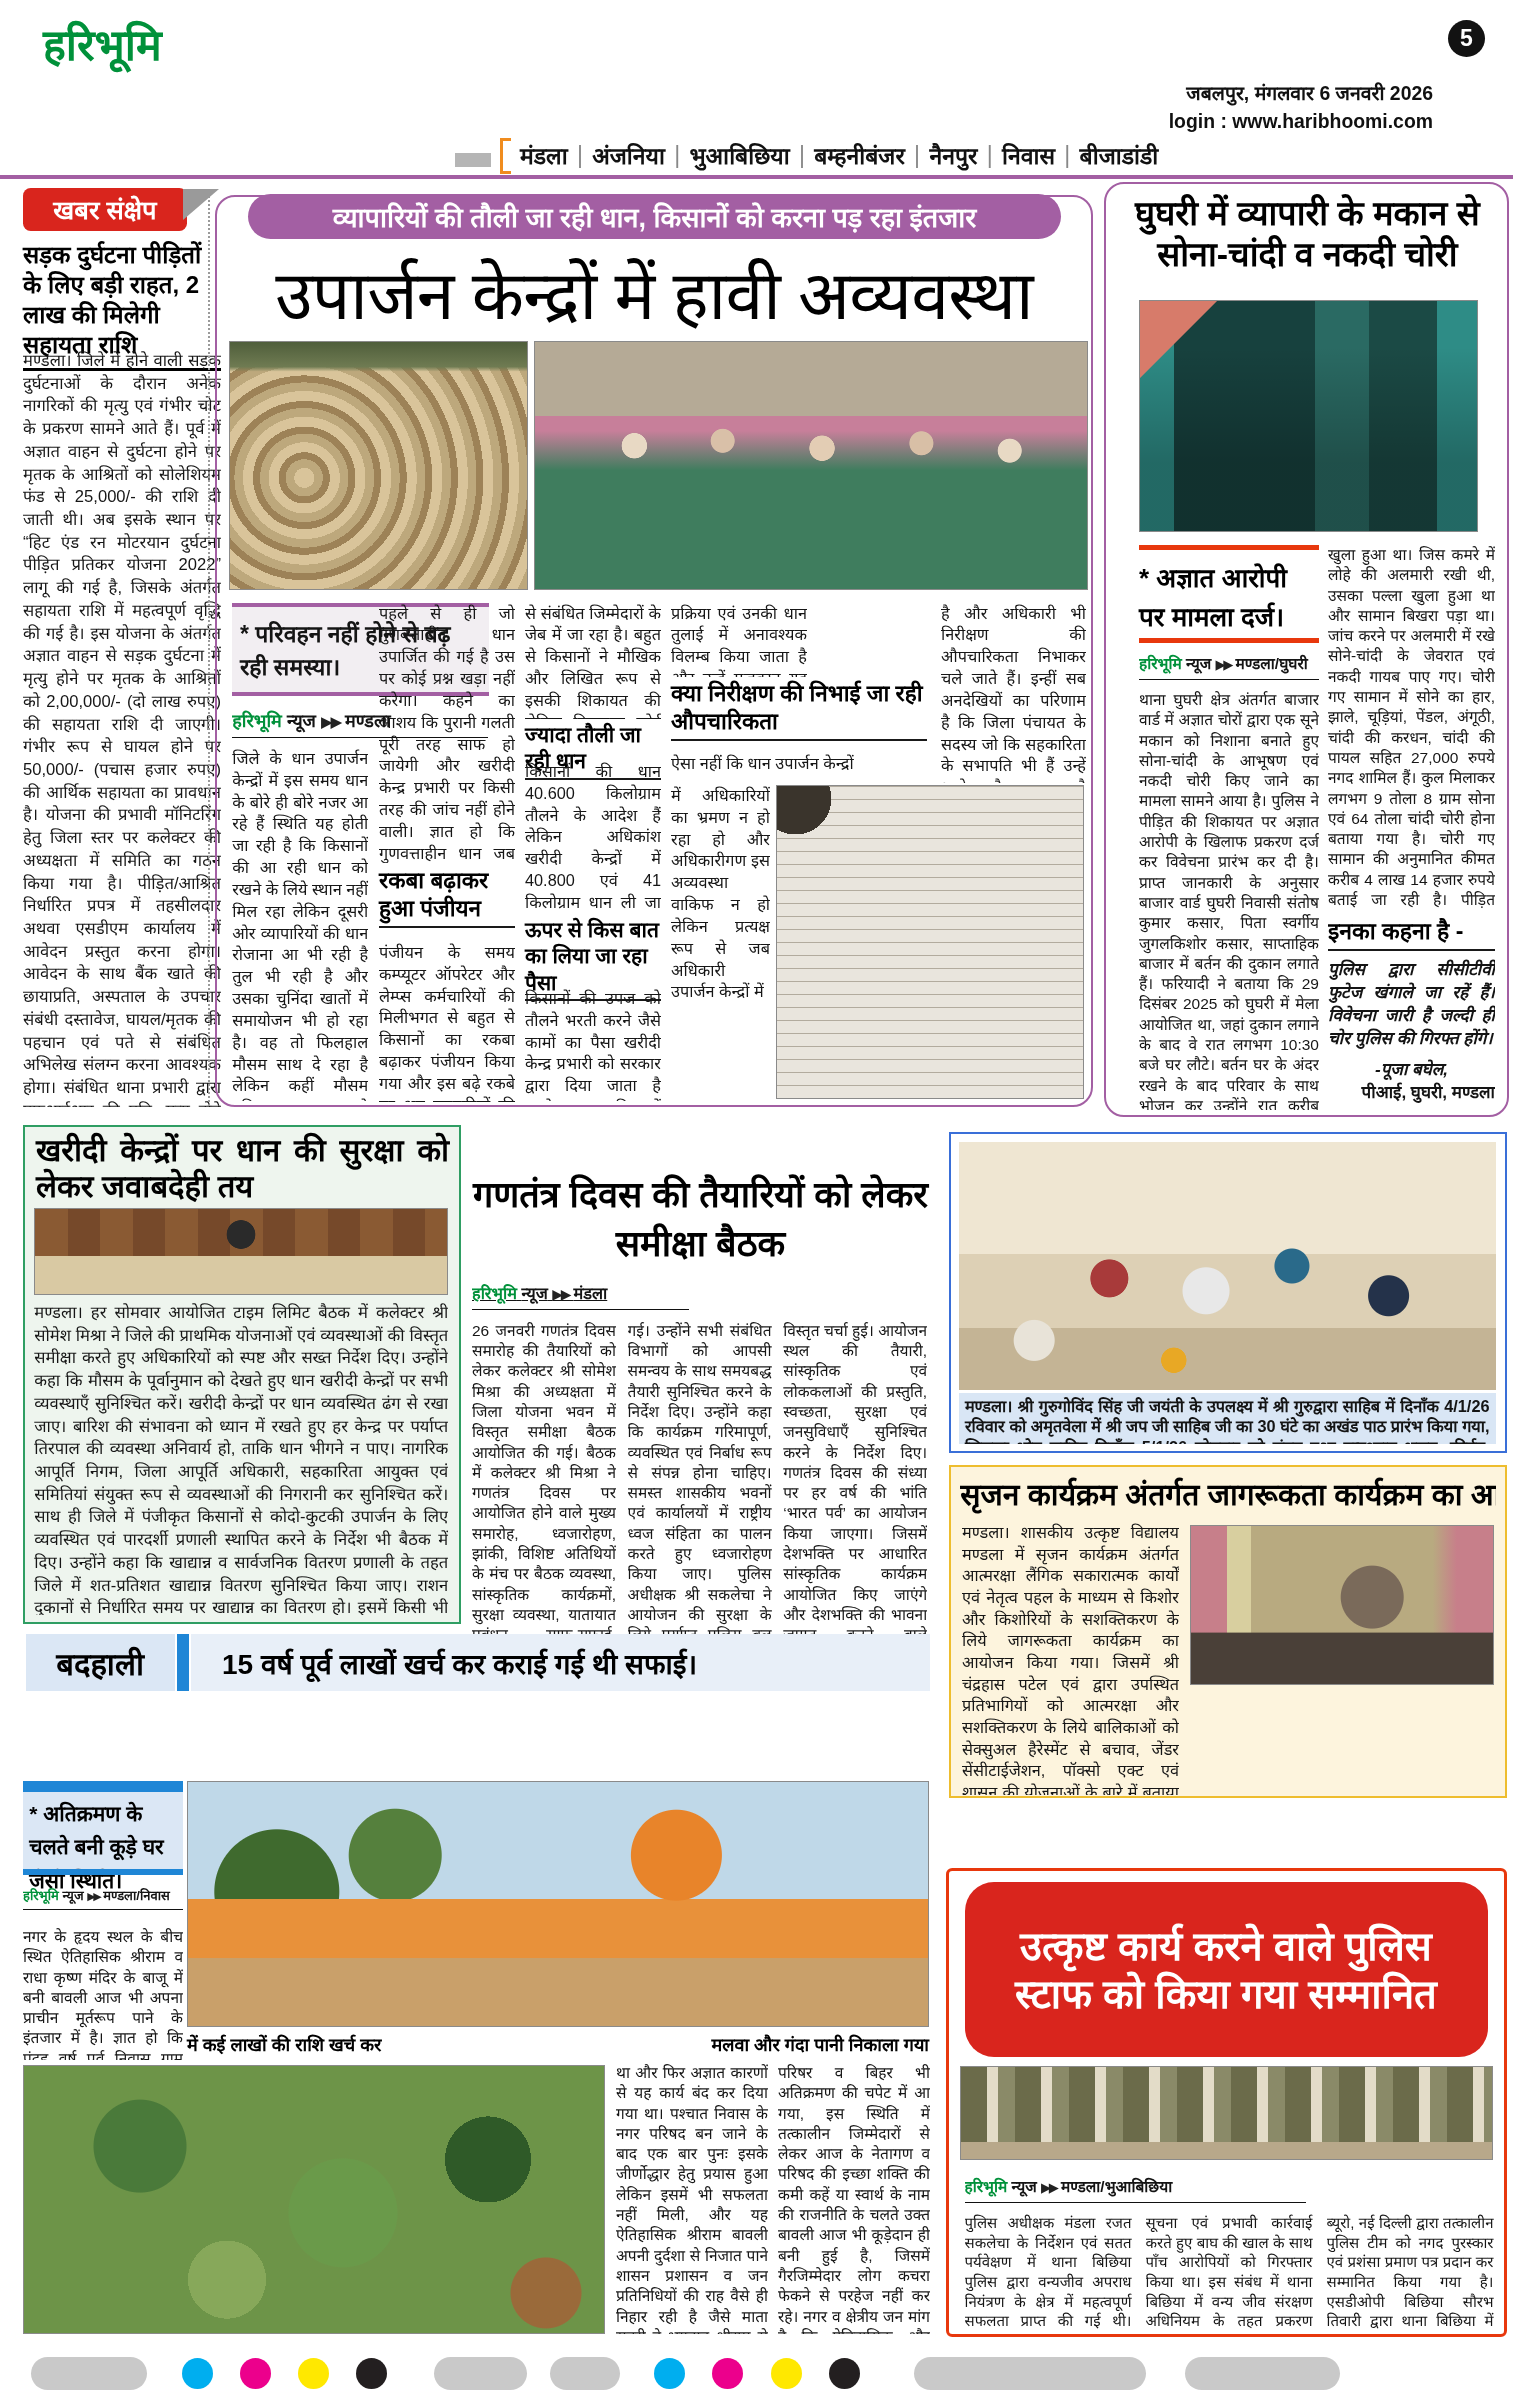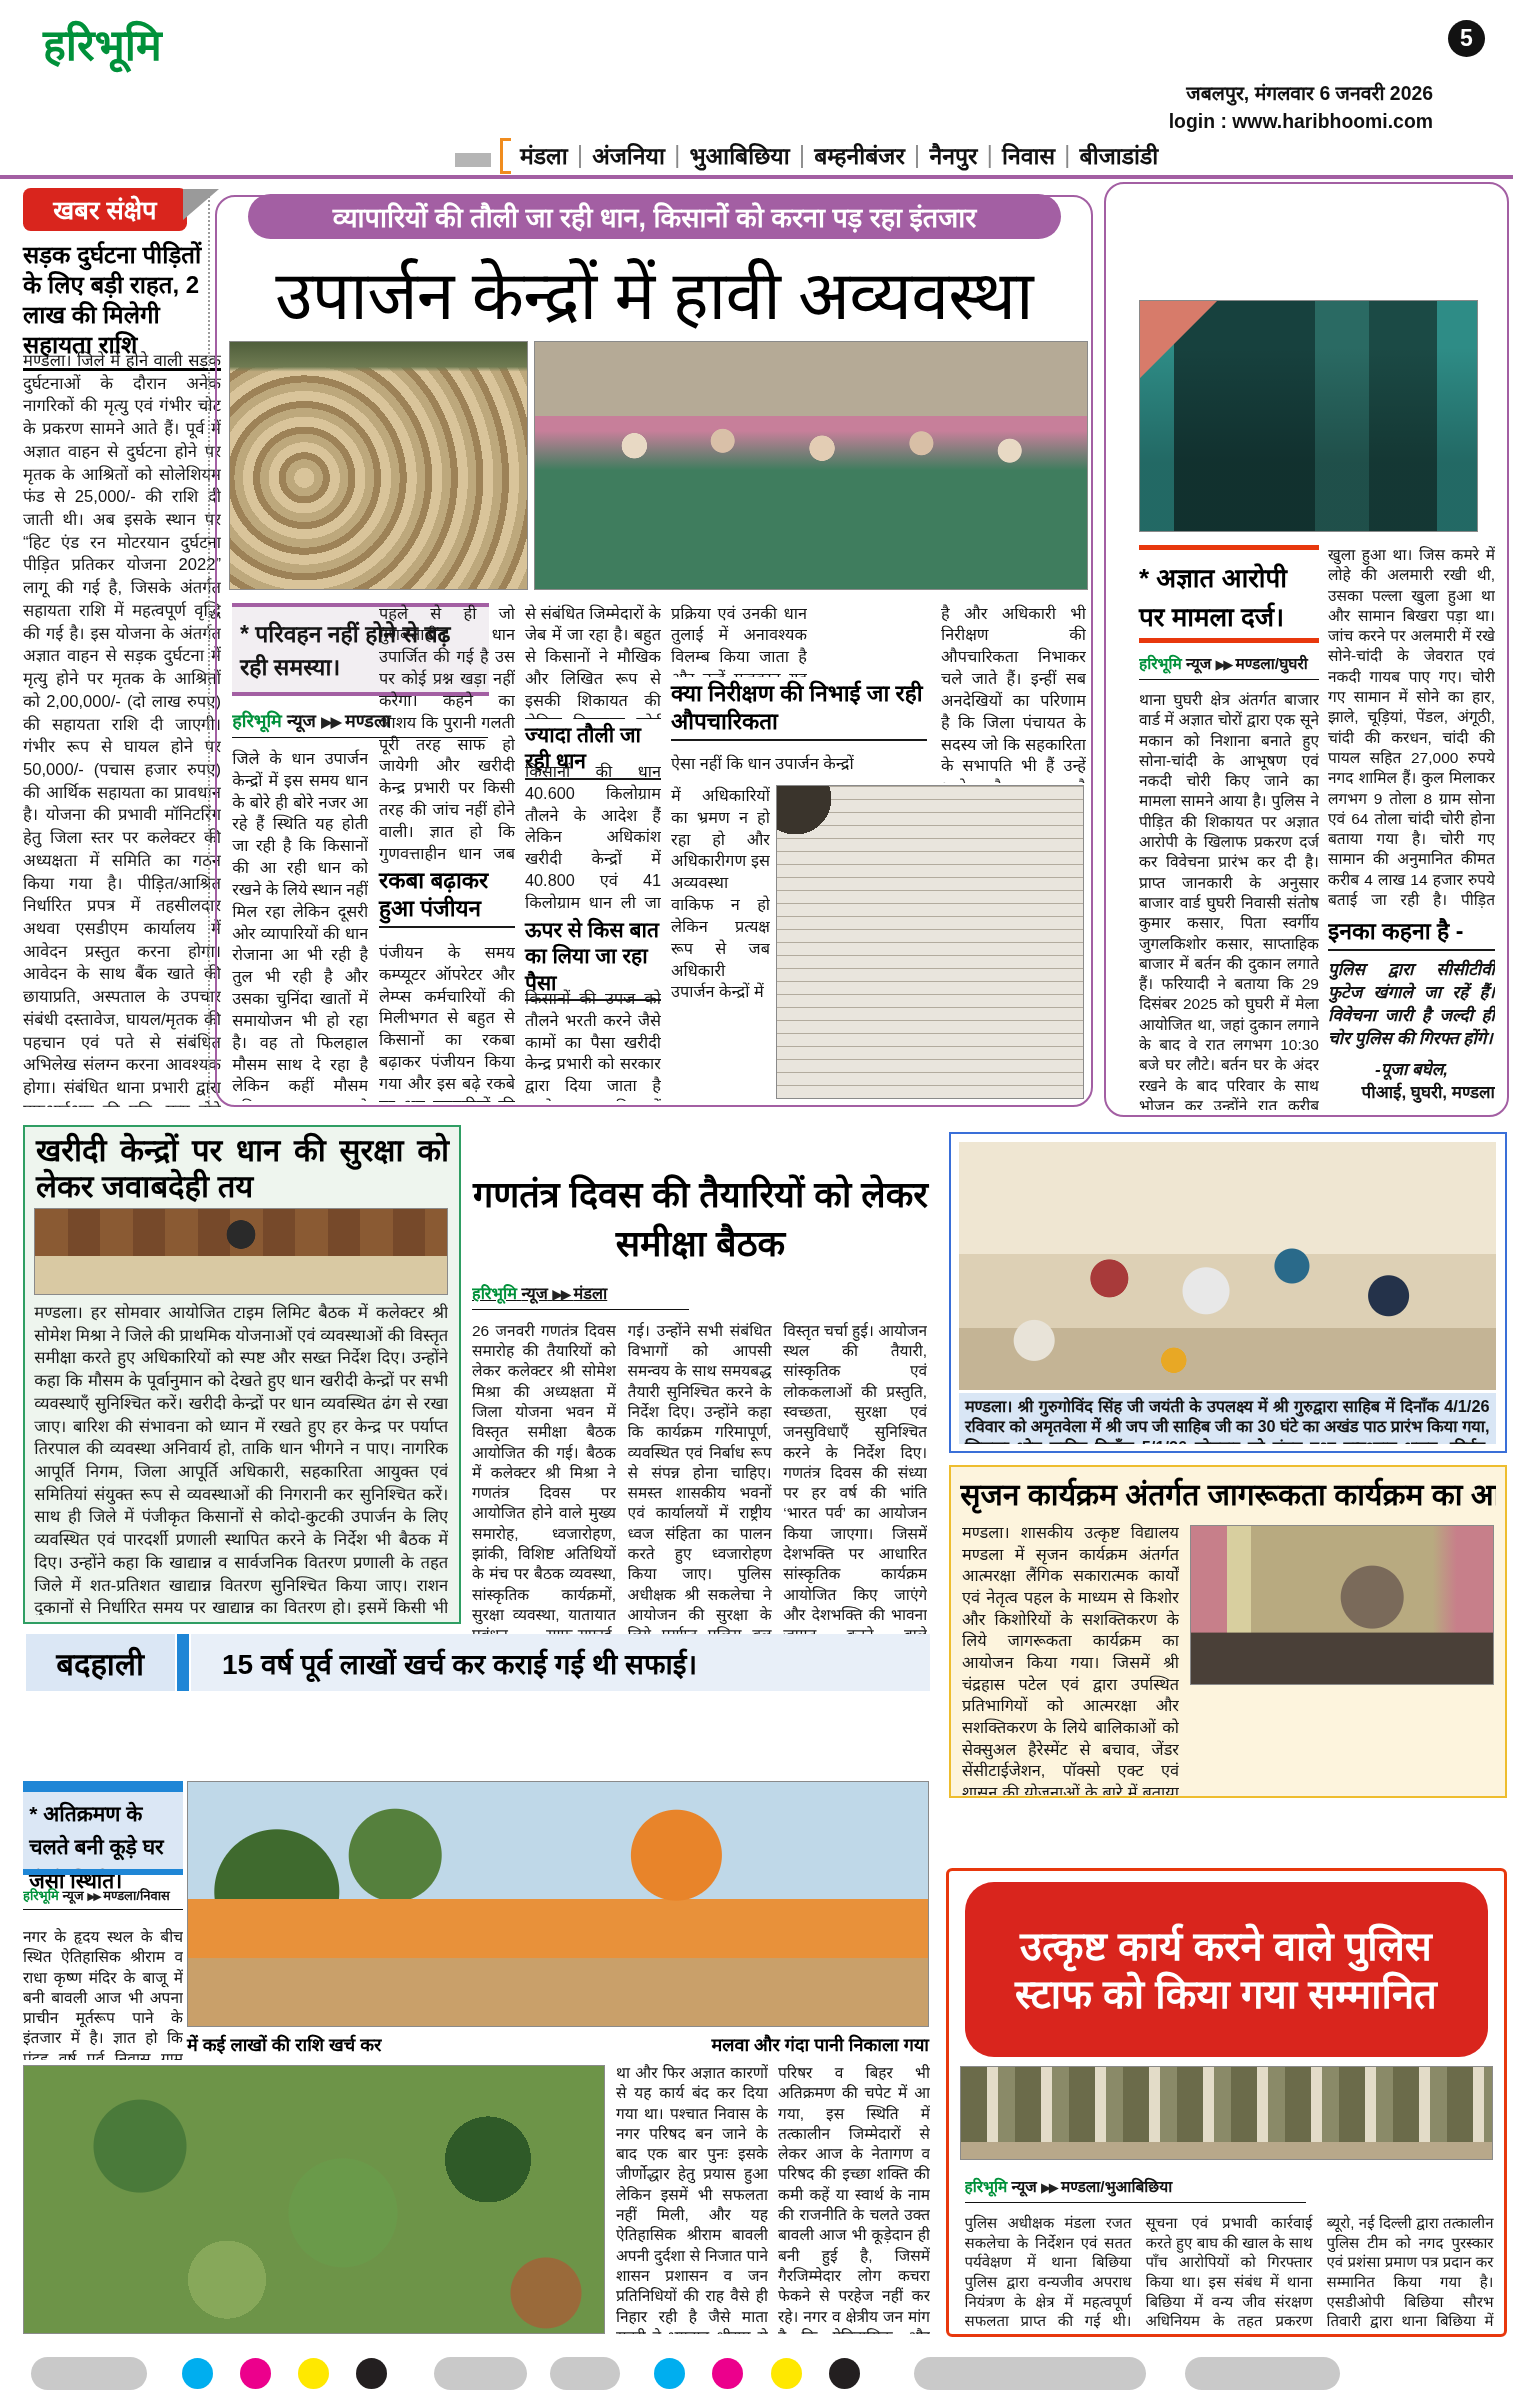--- a/index.html
+++ b/index.html
@@ -115,20 +115,21 @@
     <div class="abs body-txt" style="left:445px;top:187px;width:99px;height:314px;">में अधिकारियों का भ्रमण न हो रहा हो और अधिकारीगण इस अव्यवस्था वाकिफ न हो लेकिन प्रत्यक्ष रूप से जब अधिकारी उपार्जन केन्द्रों में</div>
     <div class="photo" style="left:550px;top:187px;width:308px;height:314px;
                 background:
                   radial-gradient(circle at 6% 4%, #3a342c 0 36px, rgba(0,0,0,0) 36px),
                   repeating-linear-gradient(0deg, rgba(0,0,0,0) 0 11.6px, #b2ab9e 11.6px 13px);
                 background-color:#e9e5dd;"></div>
     <div class="abs body-txt" style="left:715px;top:4.6px;width:145px;height:180px;">है और अधिकारी भी निरीक्षण की औपचारिकता निभाकर चले जाते हैं। इन्हीं सब अनदेखियों का परिणाम है कि जिला पंचायत के सदस्य जो कि सहकारिता के सभापति भी हैं उन्हें धरने पर बैठना पड़ रहा है इसके बावजूद व्यवस्था जस की तस है।</div>
   </div>
 
   <div class="purple-box" style="left:1104px;top:182px;width:405px;height:935px;">
+    <div class="abs" style="left:12.4px;top:9.3px;width:378px;font-size:34px;font-weight:800;line-height:1.2;color:#000;text-align:center;">घुघरी में व्यापारी के मकान से सोना-चांदी व नकदी चोरी</div>
     <div class="photo" style="left:33px;top:116px;width:339px;height:232px;
                 background:
                   linear-gradient(135deg,#d77b6a 0 54px, rgba(0,0,0,0) 55px),
                   linear-gradient(180deg, rgba(0,0,0,0) 0 20%, rgba(0,0,0,0.25) 70%),
                   linear-gradient(90deg,#2e8c86 0 10%, #17413e 10% 52%, #2a6a63 52% 68%, #1b4a45 68% 88%, #2e8c86 88% 100%);
                 background-color:#1d514c;"></div>
     <div class="abs" style="left:33px;top:361px;width:180px;height:5.4px;background:#e8380d;"></div>
     <div class="abs" style="left:33px;top:375px;width:180px;font-size:26px;font-weight:800;line-height:1.5;color:#000;">*  अज्ञात आरोपी पर मामला दर्ज।</div>
     <div class="abs" style="left:33px;top:454px;width:180px;height:5.4px;background:#e8380d;"></div>
     <div class="abs byline" style="left:33px;top:468px;width:180px;font-size:15.5px;">

